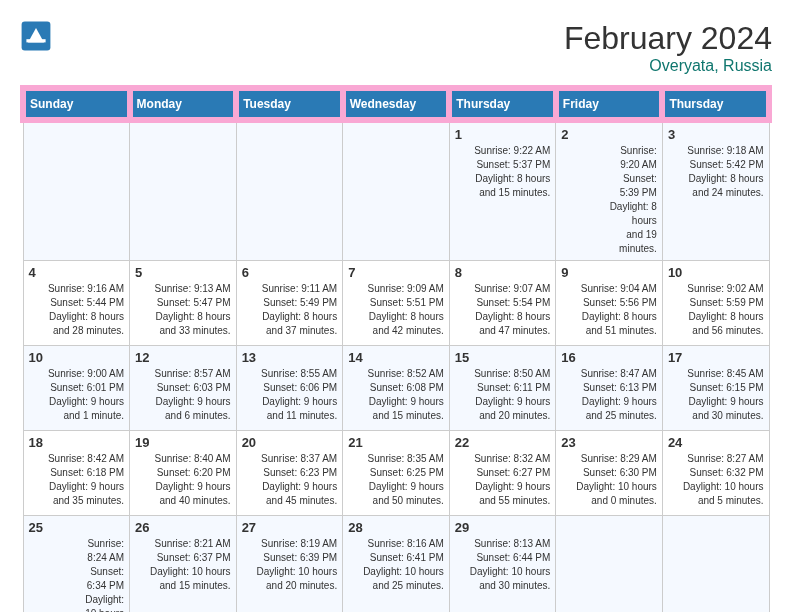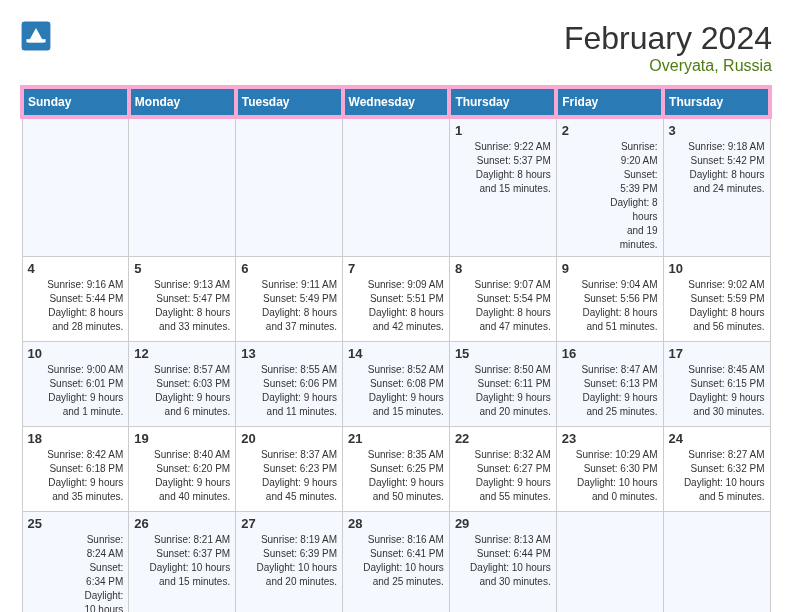--- a/index.html
+++ b/index.html
@@ -43,36 +43,36 @@
     .title-block {
       text-align: right;
     }
     .month-title {
       font-size: 32px;
       font-weight: normal;
       color: #333;
     }
     .location {
       font-size: 16px;
-      color: #4d7c0f;
+      color: #0f766e;
     }
     table {
       width: 100%;
       border-collapse: collapse;
       table-layout: fixed;
     }
     thead tr {
       background-color: #2a7ab5;
     }
     thead th {
       color: #fff;
       font-size: 12px;
       font-weight: bold;
       padding: 6px 4px;
-      border: 4px solid #f9a8d4;
+      border: 6px solid #f9a8d4;
       text-align: left;
     }
     tbody tr {
       background: #fff;
     }
     tbody tr:nth-child(odd) {
       background: #f5f9ff;
     }
     tbody td {
       border: 1px solid #ccc;
@@ -286,21 +286,21 @@
         </td>
         <td>
           <span class="day-num">22</span>
           <div class="cell-info" style="white-space: pre-line;">Sunrise: 8:32 AM
 Sunset: 6:27 PM
 Daylight: 9 hours
 and 55 minutes.</div>
         </td>
         <td>
           <span class="day-num">23</span>
-          <div class="cell-info" style="white-space: pre-line;">Sunrise: 10:29 AM
+          <div class="cell-info" style="white-space: pre-line;">Sunrise: 8:29 AM
 Sunset: 6:30 PM
 Daylight: 10 hours
 and 0 minutes.</div>
         </td>
         <td>
           <span class="day-num">24</span>
           <div class="cell-info" style="white-space: pre-line;">Sunrise: 8:27 AM
 Sunset: 6:32 PM
 Daylight: 10 hours
 and 5 minutes.</div>

